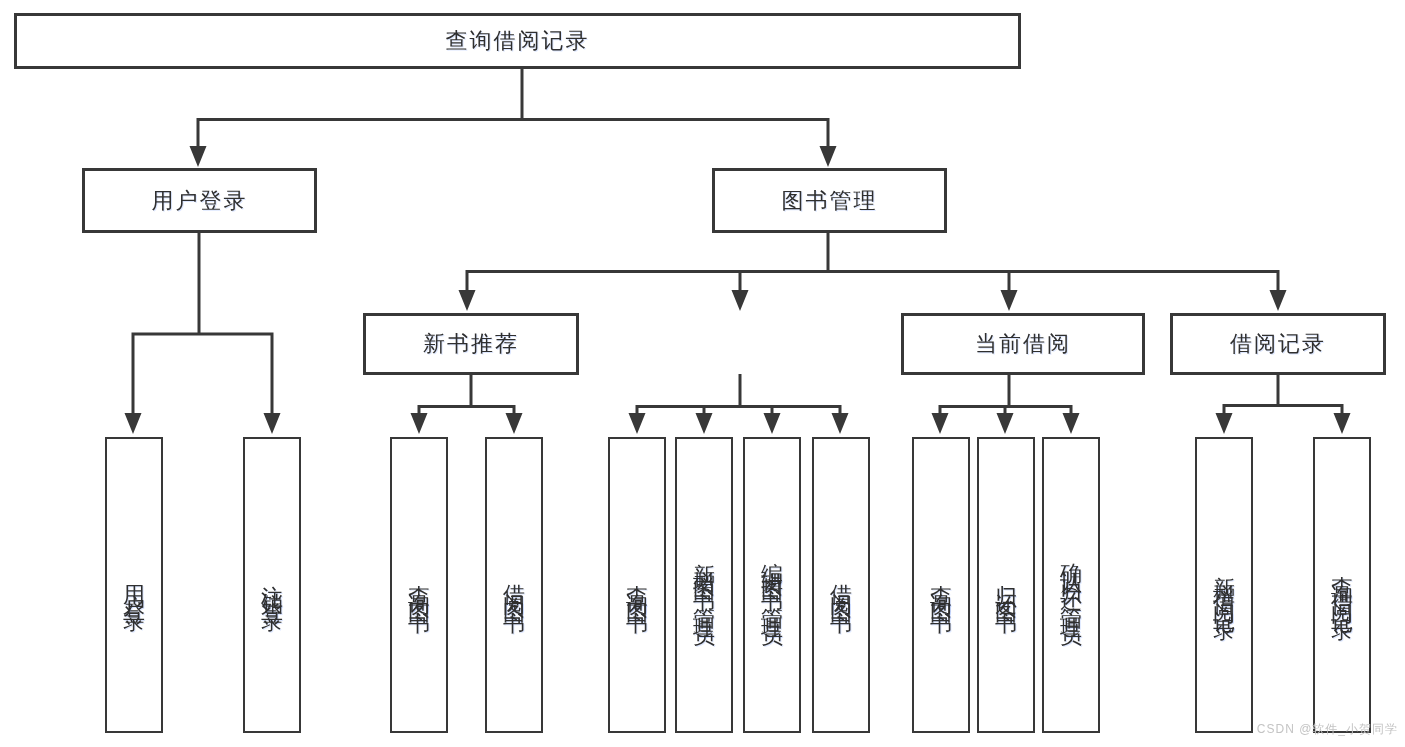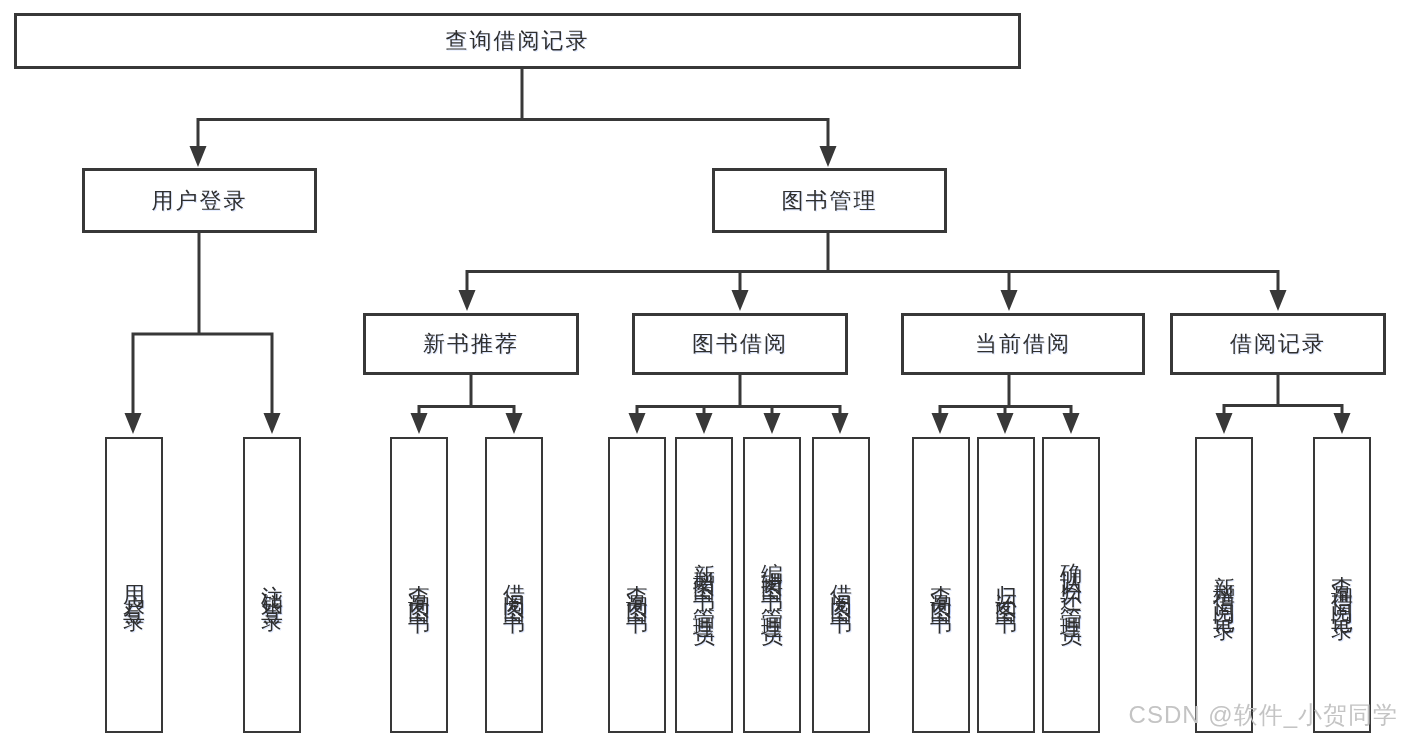--- a/index.html
+++ b/index.html
@@ -33,23 +33,23 @@
   .leaf{border-width:2.5px;}
   .leaf span{
     writing-mode:vertical-rl;
     text-orientation:mixed;
     letter-spacing:9px;
     line-height:1;
     white-space:normal;
   }
   .watermark{
     position:absolute;
-    right:7px;bottom:16px;
+    right:7px;bottom:9px;
     color:var(--watermark);
-    font-size:24px;
+    font-size:12px;
     letter-spacing:1px;
     z-index:20;
   }
 </style>
 </head>
 <body>
 
 <div class="stage">
 
   <svg class="connectors" viewBox="0 0 1405 747" aria-hidden="true">
@@ -109,23 +109,20 @@
   <div class="box" style="left:82px;top:168px;width:235px;height:65px">
     <span>用户登录</span>
   </div>
   <div class="box" style="left:363px;top:313px;width:216px;height:62px">
     <span>新书推荐</span>
   </div>
 
   <div class="box" style="left:712px;top:168px;width:235px;height:65px">
     <span>图书管理</span>
   </div>
-  <div class="box" style="left:632px;top:313px;width:216px;height:62px">
-    <span>图书借阅</span>
-  </div>
   <div class="box" style="left:901px;top:313px;width:244px;height:62px">
     <span>当前借阅</span>
   </div>
   <div class="box" style="left:1170px;top:313px;width:216px;height:62px">
     <span>借阅记录</span>
   </div>
 
   <div class="box leaf" style="left:105px;top:437px;width:58px;height:296px">
     <span>用户登录</span>
   </div>

